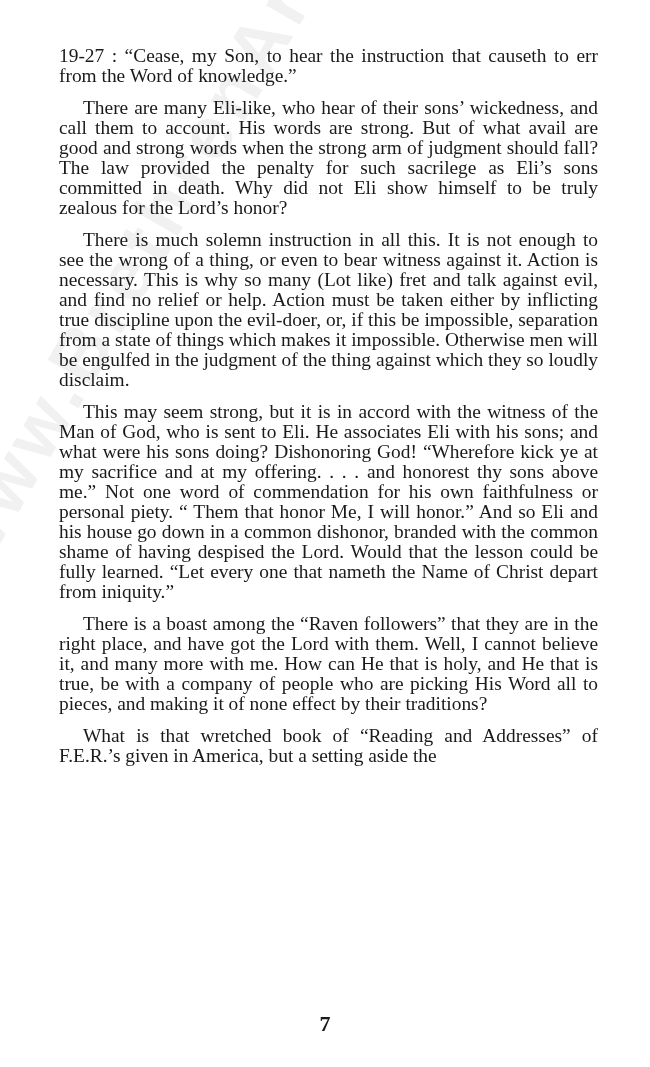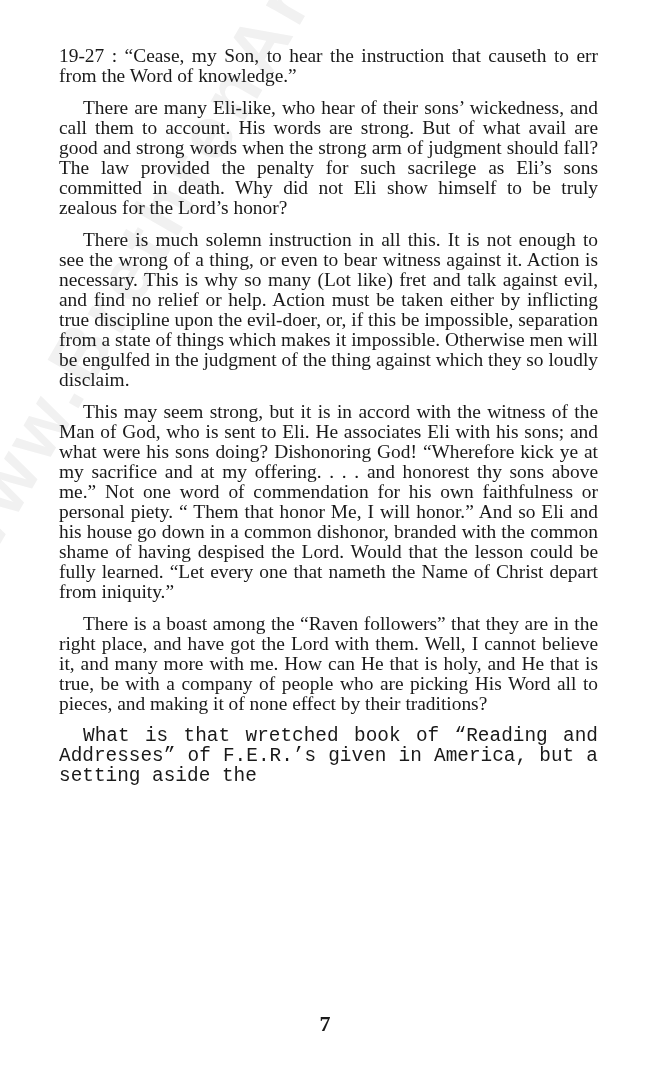--- a/index.html
+++ b/index.html
@@ -46,21 +46,20 @@
       text-indent: 24px;
     }
     .para.first {
       text-indent: 0;
     }
     .para.gap {
       margin-top: 9px;
     }
     .para.nogap {
       margin-top: 3px;
-      font-family: Liberation Mono, monospace;
     }
     .page-number {
       position: absolute;
       left: 0;
       width: 650px;
       top: 1011px;
       text-align: center;
       font-size: 22px;
       font-weight: bold;
       z-index: 1;

